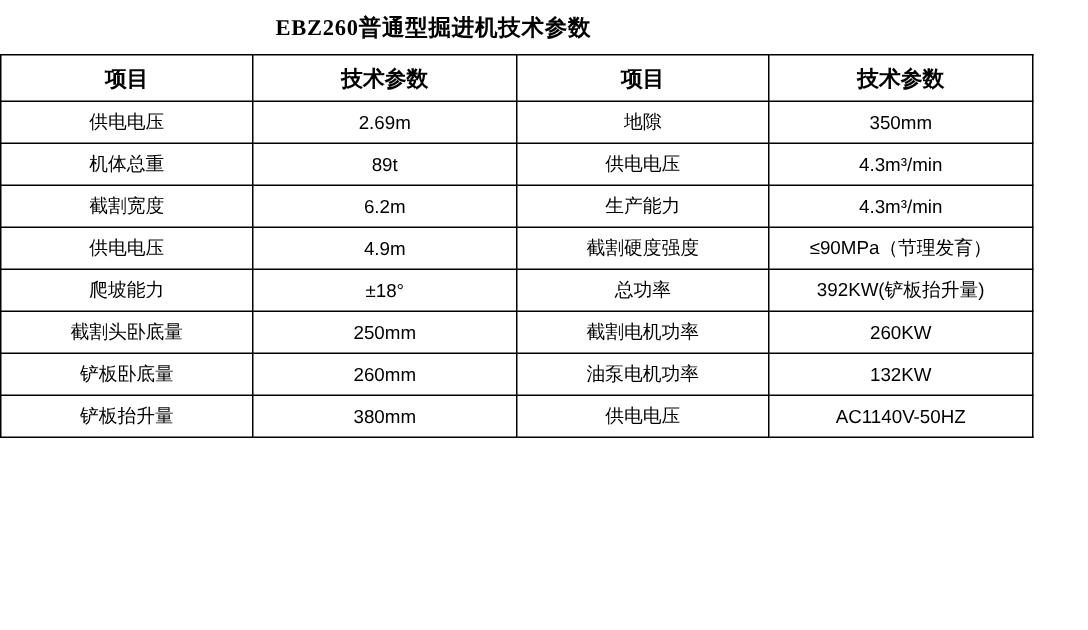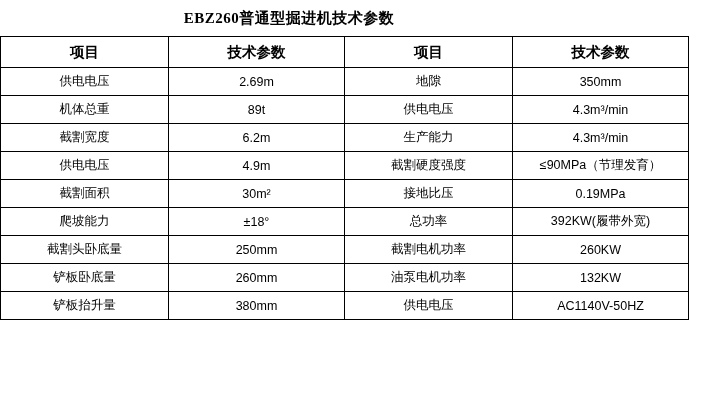--- a/index.html
+++ b/index.html
@@ -107,33 +107,27 @@
         <td class="value-cell">4.3m³/min</td>
       </tr>
 
       <tr>
         <td class="label-cell">供电电压</td>
         <td class="value-cell">4.9m</td>
         <td class="label-cell">截割硬度强度</td>
         <td class="value-cell">≤90MPa（节理发育）</td>
       </tr>
 
-      <tr>
-        <td class="label-cell">截割面积</td>
-        <td class="value-cell">30m²</td>
-        <td class="label-cell">接地比压</td>
-        <td class="value-cell">0.19MPa</td>
-      </tr>
 
 
       <tr>
         <td class="label-cell">爬坡能力</td>
         <td class="value-cell">±18°</td>
         <td class="label-cell">总功率</td>
-        <td class="value-cell">392KW(履带外宽)</td>
+        <td class="value-cell">392KW(铲板抬升量)</td>
       </tr>
 
       <tr>
         <td class="label-cell">截割头卧底量</td>
         <td class="value-cell">250mm</td>
         <td class="label-cell">截割电机功率</td>
         <td class="value-cell">260KW</td>
       </tr>
 
       <tr>

